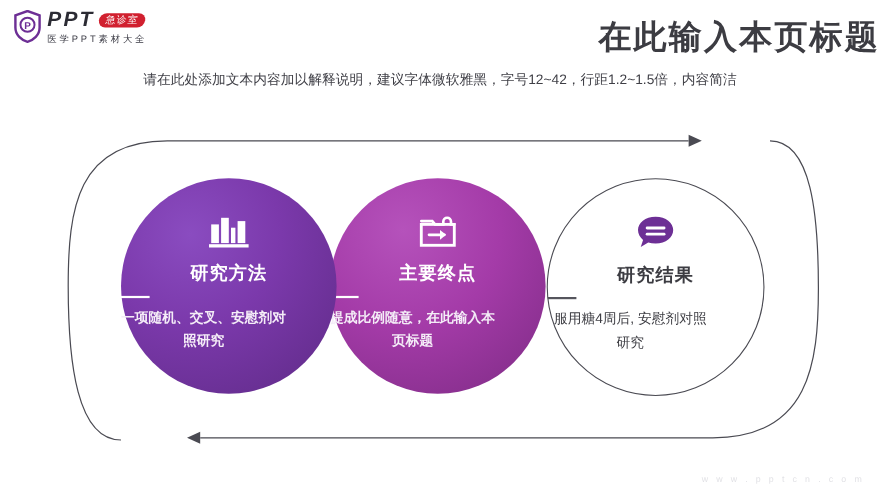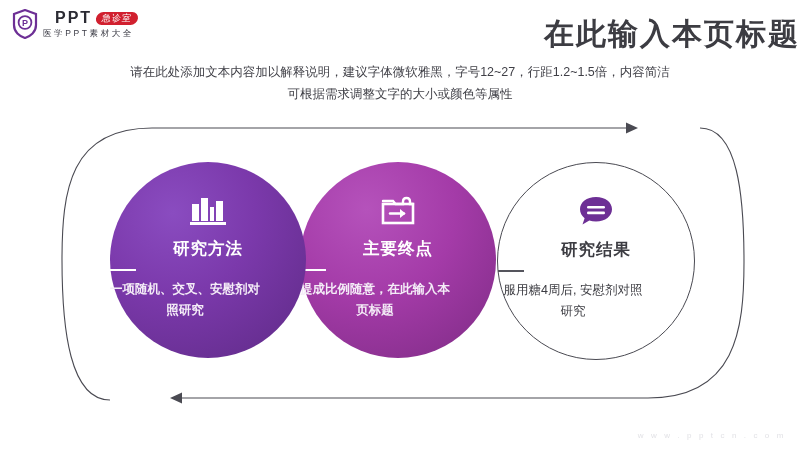--- a/index.html
+++ b/index.html
@@ -11,21 +11,21 @@
     position:relative;
   }
   .slide{position:absolute;inset:0;background:#fff;}
 
   
   .logo{position:absolute;left:12px;top:6px;width:190px;height:36px;display:flex;align-items:center;gap:5px;}
   .logo-shield{width:26px;height:30px;position:relative;flex:0 0 auto;}
   .logo-shield svg{display:block;}
   .logo-text{display:flex;flex-direction:column;justify-content:center;line-height:1;}
   .logo-row1{display:flex;align-items:center;gap:4px;}
-  .logo-ppt{font-size:16px;font-weight:bold;color:#2b2b33;letter-spacing:2px;margin-left:12px;}
+  .logo-ppt{font-size:19px;font-weight:bold;color:#2b2b33;letter-spacing:2px;font-style:italic;}
   .logo-badge{background:#d1202f;color:#fff;font-size:9px;padding:1.5px 6px 2px 6px;border-radius:9px;letter-spacing:1px;transform:skewX(-8deg);}
   .logo-sub{font-size:8.5px;color:#3a3a44;letter-spacing:2.6px;margin-top:3px;}
 
   
   .title{
     position:absolute;left:0;right:0;top:14px;text-align:right;
     font-size:30px;font-weight:bold;color:#3c3c42;letter-spacing:2px;padding-left:14px;
   }
   .subtitle{
     position:absolute;left:50%;transform:translateX(-50%);top:62px;
@@ -91,22 +91,21 @@
       <span class="logo-row1">
         <span class="logo-ppt">PPT</span>
         <span class="logo-badge">急诊室</span>
       </span>
       <span class="logo-sub">医学PPT素材大全</span>
     </span>
   </div>
 
   <div class="title">在此输入本页标题</div>
   <div class="subtitle">
-    <div>请在此处添加文本内容加以解释说明，建议字体微软雅黑，字号12~27，行距1.2~1.5倍，内容简洁</div>
-    <div>可根据需求调整文字的大小或颜色等属性</div>
+    <div>请在此处添加文本内容加以解释说明，建议字体微软雅黑，字号12~42，行距1.2~1.5倍，内容简洁</div>
   </div>
 
   <svg class="loop" viewBox="0 0 800 450">
     <path d="M110 400 C 70 400 62 330 62 260 C 62 190 70 128 152 128 L 626 128" fill="none" stroke="#4a4a52" stroke-width="1.1"></path>
     <path d="M626 122.5 L 638 128 L 626 133.5 Z" fill="#4a4a52"></path>
     <path d="M700 128 C 738 128 744 196 744 262 C 744 330 736 398 648 398 L 182 398" fill="none" stroke="#4a4a52" stroke-width="1.1"></path>
     <path d="M182 392.5 L 170 398 L 182 403.5 Z" fill="#4a4a52"></path>
   </svg>
 
   <div class="circle" id="circle-1">

